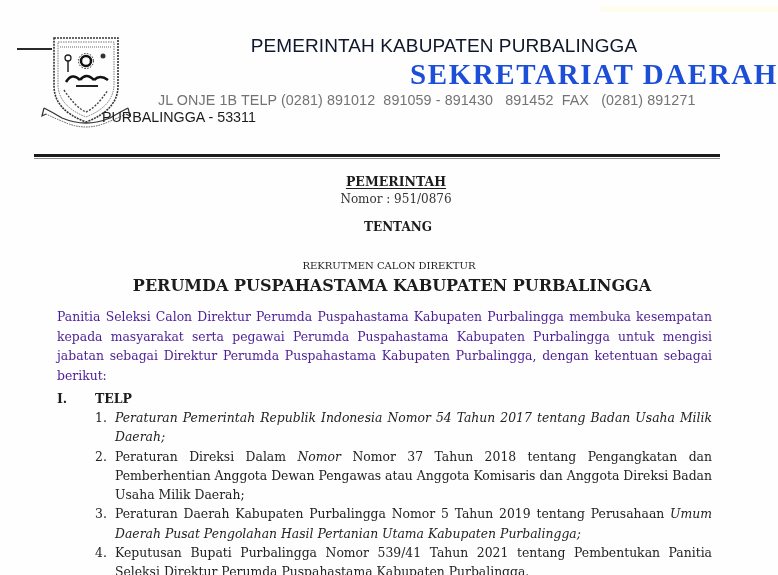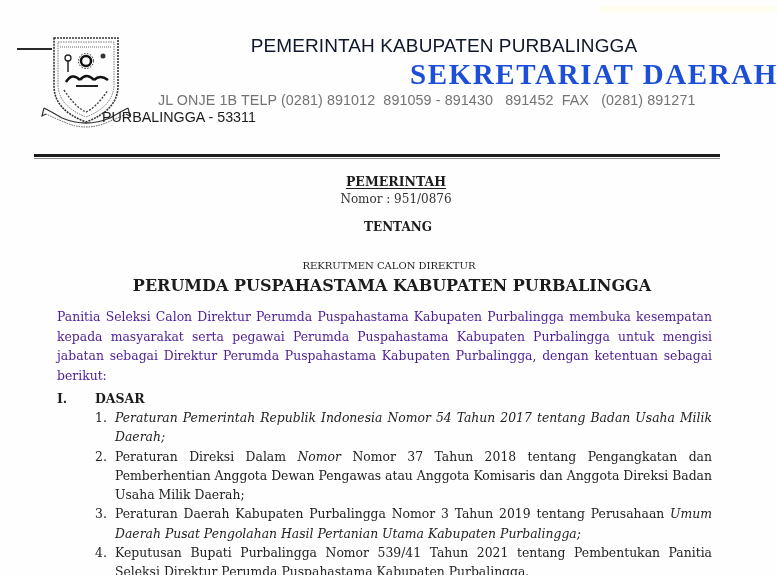--- a/index.html
+++ b/index.html
@@ -108,32 +108,32 @@
 
 <div class="center pengumuman">PEMERINTAH</div>
 <div class="center nomor">Nomor : 951/0876</div>
 <div class="center tentang">TENTANG</div>
 <div class="center subj1">REKRUTMEN CALON DIREKTUR</div>
 <div class="center subj2">PERUMDA PUSPAHASTAMA KABUPATEN PURBALINGGA</div>
 
 <p class="body-para" style="margin:0;">Panitia Seleksi Calon Direktur Perumda Puspahastama Kabupaten Purbalingga membuka kesempatan kepada masyarakat serta pegawai Perumda Puspahastama Kabupaten Purbalingga untuk mengisi jabatan sebagai Direktur Perumda Puspahastama Kabupaten Purbalingga, dengan ketentuan sebagai berikut:</p>
 
 <div class="section-num">I.</div>
-<div class="section-title">DASAR</div>
+<div class="section-title">TELP</div>
 
 <ol class="list">
   <li>
     <span class="num">1.</span>
     <i>Peraturan Pemerintah Republik Indonesia Nomor 54 Tahun 2017 tentang Badan Usaha Milik Daerah;</i>
   </li>
   <li>
     <span class="num">2.</span>
     <span>Peraturan Direksi Dalam </span><i>Nomor</i><span> Nomor 37 Tahun 2018 tentang Pengangkatan dan Pemberhentian Anggota Dewan Pengawas atau Anggota Komisaris dan Anggota Direksi Badan Usaha Milik Daerah;</span>
   </li>
   <li>
     <span class="num">3.</span>
-    <span>Peraturan Daerah Kabupaten Purbalingga Nomor 3 Tahun 2019 tentang Perusahaan </span><i>Umum Daerah Pusat Pengolahan Hasil Pertanian Utama Kabupaten Purbalingga;</i>
+    <span>Peraturan Daerah Kabupaten Purbalingga Nomor 5 Tahun 2019 tentang Perusahaan </span><i>Umum Daerah Pusat Pengolahan Hasil Pertanian Utama Kabupaten Purbalingga;</i>
   </li>
   <li>
     <span class="num">4.</span>
     <span>Keputusan Bupati Purbalingga Nomor 539/41 Tahun 2021 tentang Pembentukan Panitia Seleksi Direktur Perumda Puspahastama Kabupaten Purbalingga.</span>
   </li>
 </ol>
 
 </body></html>

